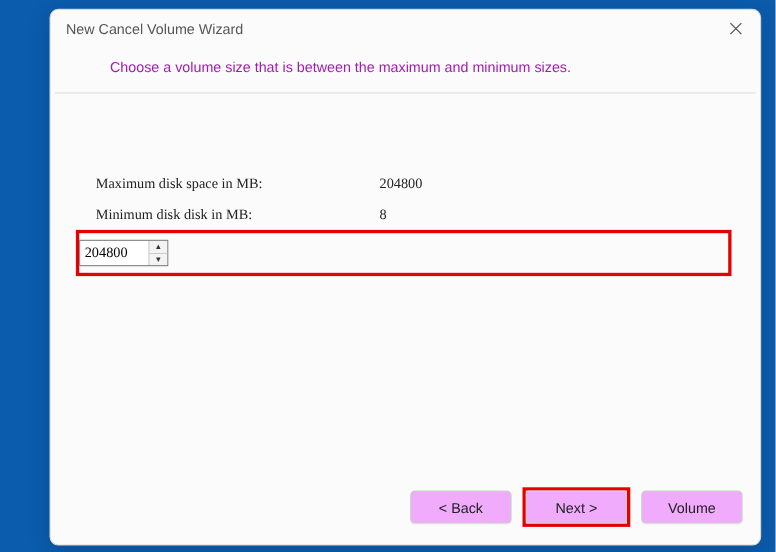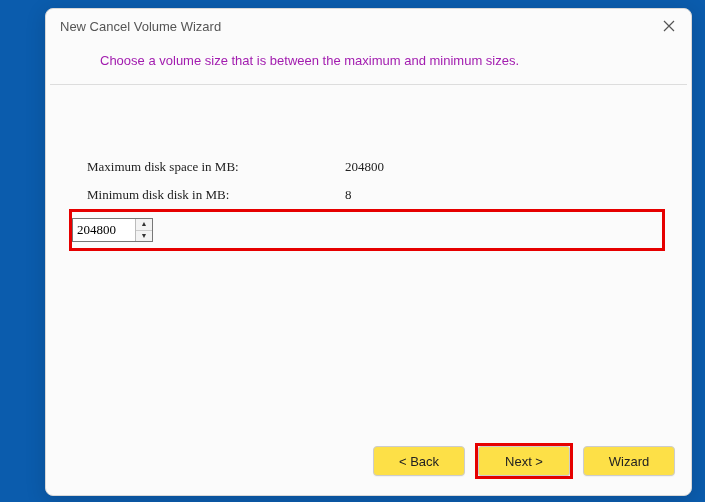--- a/index.html
+++ b/index.html
@@ -122,21 +122,21 @@
     .footer {
       display: flex;
       gap: 10px;
       justify-content: flex-end;
       align-items: center;
       padding: 10px 16px 16px 16px;
     }
     .btn {
       min-width: 92px;
       height: 30px;
-      background: #fde047;
+      background: #f0abfc;
       border: 1px solid #ccc;
       border-radius: 4px;
       font-size: 13px;
       color: #222;
       box-shadow: 0 1px 1px rgba(0,0,0,0.04);
       cursor: pointer;
     }
     .btn-next-wrap {
       border: 3px solid #e60000;
       padding: 0;
@@ -186,15 +186,15 @@
       </div>
     </div>
 
   </div>
 
   <div class="footer">
     <button class="btn">&lt; Back</button>
     <div class="btn-next-wrap">
       <button class="btn">Next &gt;</button>
     </div>
-    <button class="btn">Wizard</button>
+    <button class="btn">Volume</button>
   </div>
 </div>
 
 </body></html>

